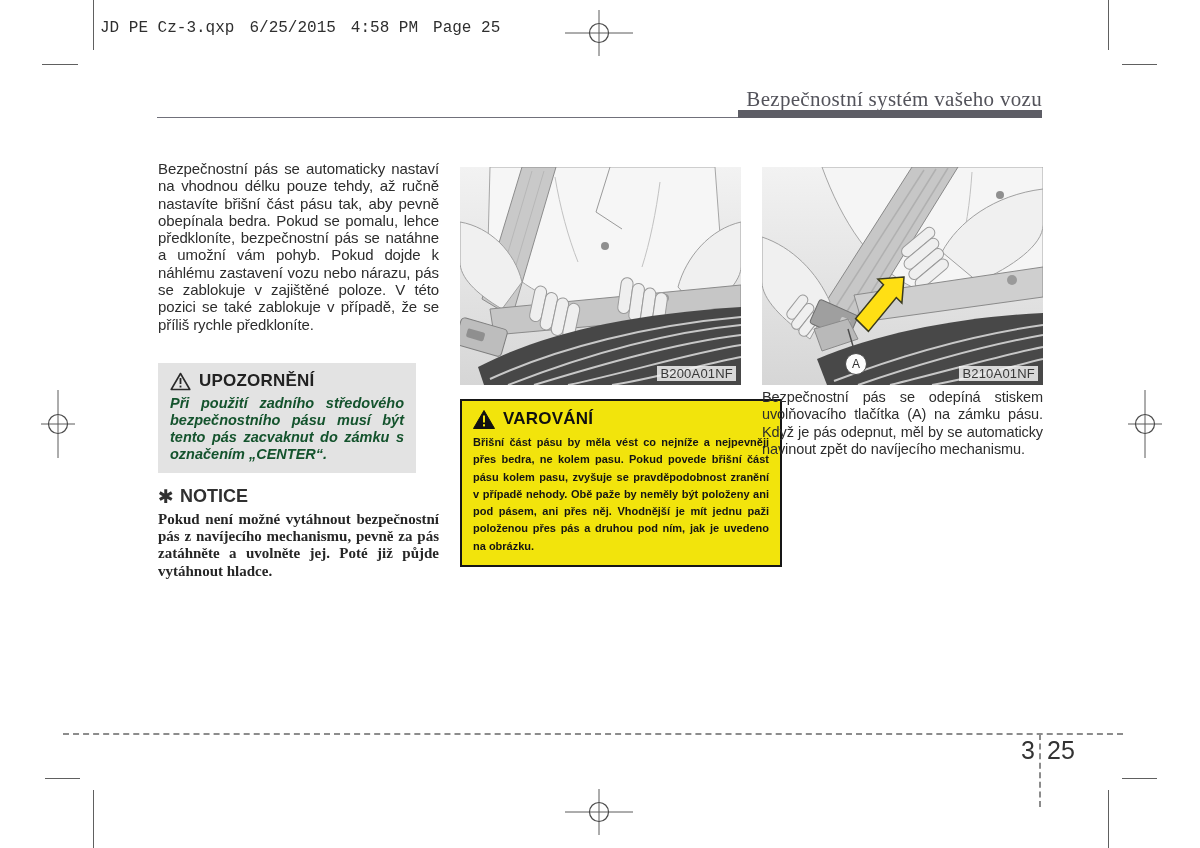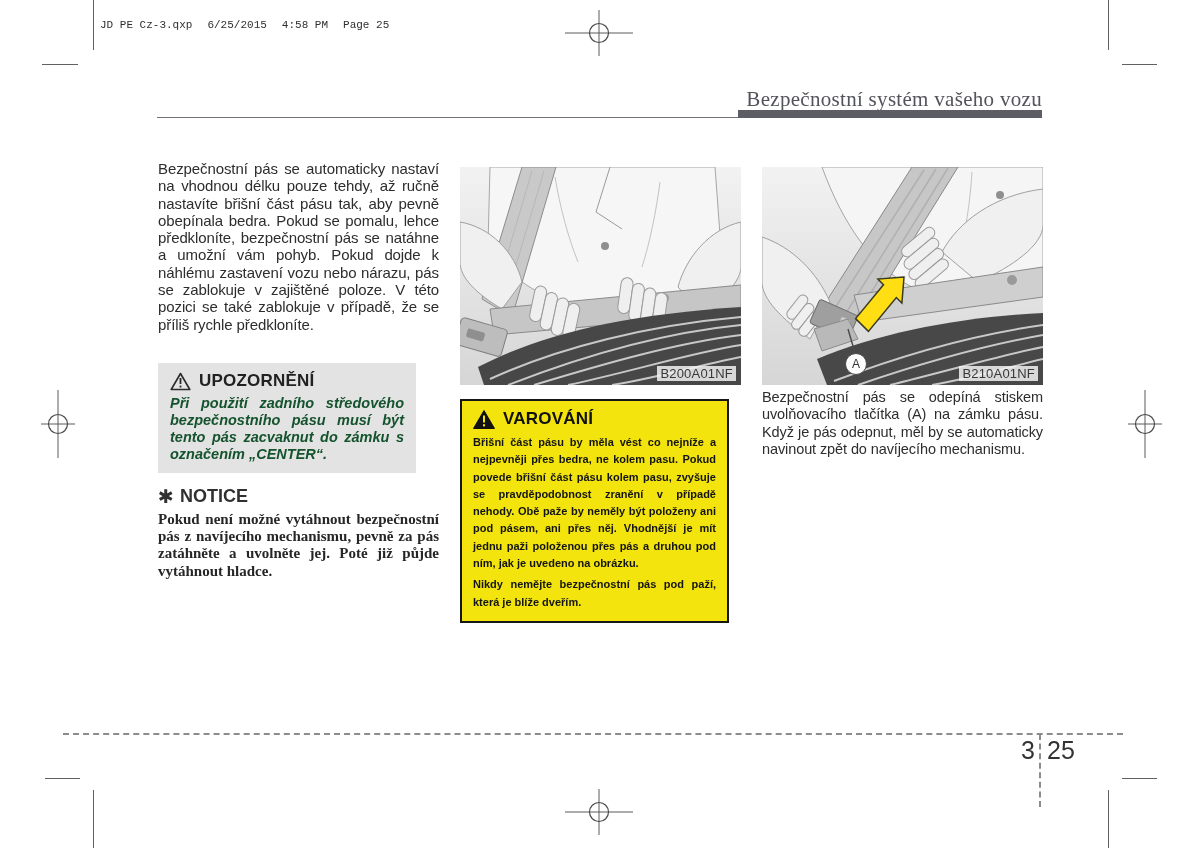--- a/index.html
+++ b/index.html
@@ -9,21 +9,21 @@
   }
   
   .cl{position:absolute;background:#606060;}
   .cl.v{width:1px;}
   .cl.h{height:1px;}
   .reg{position:absolute;width:80px;height:80px;}
   .reg line{stroke:#5a5a5a;stroke-width:1;}
   .reg circle{fill:none;stroke:#4a4a4a;stroke-width:1.2;}
   
   .file-header{position:absolute;left:100px;top:19px;font-family:"Liberation Mono",monospace;
-    font-size:11px;color:#2f2f2f;white-space:nowrap;}
+    font-size:16px;color:#2f2f2f;white-space:nowrap;}
   .file-header span{margin-right:15px;}
   
   .page-title{position:absolute;top:87px;right:158px;font-family:"Liberation Serif",serif;
     font-size:21px;color:#53535b;letter-spacing:0.3px;white-space:nowrap;margin-left:36px;}
   .title-rule-thin{position:absolute;left:157px;top:117px;width:583px;height:1px;background:#70707a;}
   .title-rule-thick{position:absolute;left:738px;top:110px;width:304px;height:8px;background:#5d5d65;}
   
   .col{position:absolute;width:281px;}
   .body-text{font-size:15px;line-height:17.3px;text-align:justify;color:#2d2d2d;letter-spacing:-0.1px;}
   
@@ -40,21 +40,21 @@
   .notice-body{position:absolute;left:158px;top:511px;width:281px;
     font-family:"Liberation Serif",serif;font-weight:bold;font-size:15px;line-height:17.2px;
     text-align:justify;color:#262626;}
   
   .figure{position:absolute;width:281px;height:218px;background:linear-gradient(#f1f1f1,#d7d7d7);}
   .fig-label{position:absolute;right:5px;bottom:4px;font-size:13px;color:#383838;
     background:rgba(242,242,242,0.85);padding:0 3px;letter-spacing:0.2px;}
   .callout-a{position:absolute;left:83px;top:186px;width:20px;height:20px;border:1.4px solid #4a4a4a;
     border-radius:50%;background:#fdfdfd;font-size:12px;color:#333;text-align:center;line-height:20px;}
   
-  .warning-box{position:absolute;left:460px;top:399px;width:269px;box-sizing:border-box;
+  .warning-box{position:absolute;left:460px;top:399px;width:322px;box-sizing:border-box;
     background:#f2e40c;border:2px solid #161616;padding:8px 11px 10px;}
   .warning-box .box-title{color:#101010;margin-bottom:5px;}
   .warning-body{font-weight:bold;font-size:11px;line-height:17.3px;text-align:justify;color:#141414;}
   .warning-body p{margin:0;}
   .warning-body p + p{margin-top:4px;}
   
   .release-heading{font-family:"Liberation Serif",serif;font-weight:bold;font-size:15.5px;
     color:#1d1d1d;margin:0 0 3px 0;}
   .release-text{font-size:14.5px;line-height:17.4px;text-align:justify;color:#2d2d2d;letter-spacing:-0.1px;}
   .release-text p{margin:0;}
@@ -185,21 +185,20 @@
   <div class="box-title">
     <svg width="22" height="19" viewBox="0 0 22 19">
       <path d="M11 0.5 L21.5 18.5 L0.5 18.5 Z" fill="#111" stroke="#111" stroke-linejoin="round"></path>
       <rect x="10" y="5.5" width="2" height="7" fill="#f2e40c"></rect>
       <rect x="10" y="14.2" width="2" height="2.2" fill="#f2e40c"></rect>
     </svg>
     <span>VAROVÁNÍ</span>
   </div>
   <div class="warning-body">
     <p>Břišní část pásu by měla vést co nejníže a nejpevněji přes bedra, ne kolem pasu. Pokud povede břišní část pásu kolem pasu, zvyšuje se pravděpodobnost zranění v případě nehody. Obě paže by neměly být položeny ani pod pásem, ani přes něj. Vhodnější je mít jednu paži položenou přes pás a druhou pod ním, jak je uvedeno na obrázku.</p>
-    <p>Nikdy nemějte bezpečnostní pás pod paží, která je blíže dveřím.</p>
   </div>
 </div>
 
 <div class="figure" style="left:762px;top:167px">
   <svg width="281" height="218" viewBox="0 0 281 218">
     <rect width="281" height="218" fill="url(#g1)"></rect>
 
     <path d="M60,0 L281,0 L281,110 C240,135 190,140 150,120 C110,100 80,55 60,0 Z" fill="#f5f5f5" stroke="#a5a5a5"></path>
     <path d="M210,5 C208,35 204,65 196,90" fill="none" stroke="#c2c2c2"></path>
     <circle cx="238" cy="28" r="4" fill="#8f8f8f"></circle>

